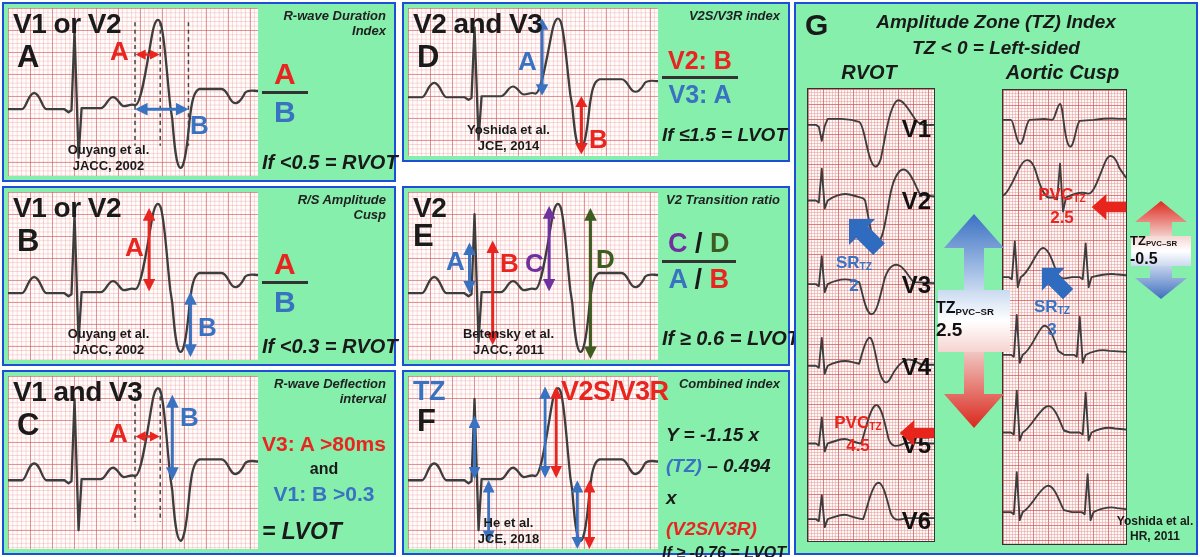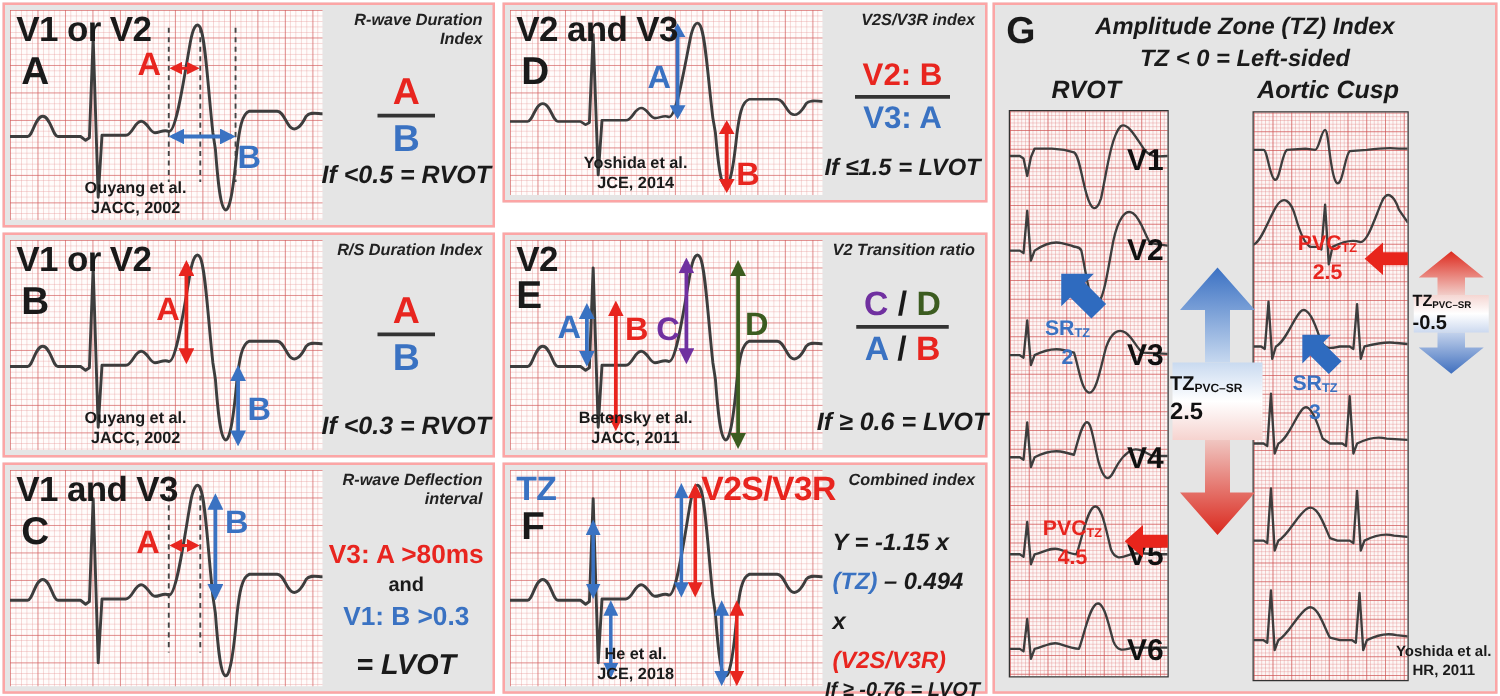--- a/index.html
+++ b/index.html
@@ -1,36 +1,36 @@
 <!DOCTYPE html>
 <html><head>
 <meta charset="utf-8">
 <style>
   html,body{margin:0;padding:0;background:#fff;}
   #fig{position:relative;width:1200px;height:557px;background:#fff;overflow:hidden;
        font-family:"Liberation Sans",sans-serif;color:#1a1a1a;}
-  .panel{position:absolute;border:2px solid #fca5a5;background:#e5e5e5;box-sizing:border-box;}
+  .panel{position:absolute;border:2px solid #1d4ed8;background:#86efac;box-sizing:border-box;}
   .ecg{position:absolute;left:4px;top:4px;width:250px;bottom:4px;
        background-color:#fffcfb;
        background-image:
          linear-gradient(rgba(208,88,88,.55) 1px,transparent 1px),
          linear-gradient(90deg,rgba(208,88,88,.55) 1px,transparent 1px),
          linear-gradient(rgba(230,150,150,.38) 1px,transparent 1px),
          linear-gradient(90deg,rgba(230,150,150,.38) 1px,transparent 1px);
        background-size:22px 22px,22px 22px,4.4px 4.4px,4.4px 4.4px;}
   .ecg svg{position:absolute;left:0;top:0;width:100%;height:100%;}
   .trace{fill:none;stroke:#3d3d3d;stroke-width:2.3;stroke-linejoin:round;stroke-linecap:round;}
   .dash{stroke:#444;stroke-width:1.5;stroke-dasharray:4 3.5;}
   .lead{position:absolute;left:5px;top:0;font-size:28px;font-weight:bold;letter-spacing:-.5px;}
   .letter{position:absolute;left:9px;top:31px;font-size:31px;font-weight:bold;}
   .albl{position:absolute;font-size:26px;font-weight:bold;line-height:1;}
   .cite{position:absolute;left:28px;width:145px;bottom:2px;text-align:center;
         font-size:13px;font-weight:bold;line-height:1.25;}
   .side{position:absolute;left:258px;top:4px;right:6px;bottom:6px;
-        display:flex;flex-direction:column;align-items:center;}
+        display:flex;flex-direction:column;align-items:flex-start;}
   .idx{align-self:flex-end;font-style:italic;font-weight:bold;font-size:13px;color:#222;
        text-align:right;padding-right:2px;}
   .frac{text-align:center;line-height:1.08;font-weight:bold;}
   .ftop{border-bottom:3px solid #333;padding:0 12px 1px;}
   .fbot{padding-top:2px;}
   .crit{font-style:italic;font-weight:bold;font-size:20px;white-space:nowrap;}
   .red{color:#e8251f;} .blue{color:#3a72c2;} .purple{color:#7030a0;} .green{color:#3c5c20;}
   .black{color:#1a1a1a;}
   
   .gtitle{position:absolute;width:100%;text-align:center;font-style:italic;font-weight:bold;font-size:19px;}
@@ -116,47 +116,47 @@
         <div>Ouyang et al.</div>
         <div>JACC, 2002</div>
       </div>
     </div>
     <div class="side">
       <div class="idx">R-wave Duration Index</div>
       <div class="frac" style="margin-top:20px;font-size:30px">
         <div class="ftop red">A</div>
         <div class="fbot blue">B</div>
       </div>
-      <div class="crit" style="">If &lt;0.5 = RVOT</div>
+      <div class="crit" style="margin-top:22px">If &lt;0.5 = RVOT</div>
     </div>
   </section>
 
   <section class="panel" style="left:2px;top:186px;width:394px;height:180px">
     <div class="ecg">
       <svg viewBox="0 0 248 166" preserveAspectRatio="none">
         <path class="trace" d="M0,100 L14,100 C18,100 20,84 26,84 C32,84 34,100 38,100 L56,100 L60,103 L63,101 L66,22 L70,148 L73,99 L92,99 C97,99 99,88 104,88 C109,88 111,97 115,97 C119,97 122,94 126,96 C132,97 138,54 143,26 C145,15 148,8 151,14 C155,22 157,60 161,97 L163,110 C165,136 167,157 171,158 C175,159 178,134 180,112 C182,94 184,82 190,80 L212,80 C217,80 219,90 223,93 C227,96 231,92 235,84 C238,80 244,82 248,82"></path>
         <line x1="140" y1="19" x2="140" y2="95" stroke="#e8251f" stroke-width="3" marker-start="url(#mr)" marker-end="url(#mr)"></line>
         <line x1="181" y1="102" x2="181" y2="160" stroke="#3a72c2" stroke-width="3" marker-start="url(#mb)" marker-end="url(#mb)"></line>
       </svg>
       <div class="lead">V1 or V2</div>
       <div class="letter">B</div>
       <div class="albl red" style="left:117px;top:42px">A</div>
       <div class="albl blue" style="left:190px;top:122px">B</div>
       <div class="cite">
         <div>Ouyang et al.</div>
         <div>JACC, 2002</div>
       </div>
     </div>
     <div class="side">
-      <div class="idx">R/S Duration Index</div>
+      <div class="idx">R/S Amplitude Cusp</div>
       <div class="frac" style="margin-top:26px;font-size:30px">
         <div class="ftop red">A</div>
         <div class="fbot blue">B</div>
       </div>
-      <div class="crit" style="margin-top:26px">If &lt;0.3 = RVOT</div>
+      <div class="crit" style="margin-top:16px">If &lt;0.3 = RVOT</div>
     </div>
   </section>
 
   <section class="panel" style="left:2px;top:370px;width:394px;height:185px">
     <div class="ecg">
       <svg viewBox="0 0 248 166" preserveAspectRatio="none">
         <line class="dash" x1="126" y1="12" x2="126" y2="140"></line>
         <line class="dash" x1="151" y1="12" x2="151" y2="140"></line>
         <path class="trace" d="M0,100 L14,100 C18,100 20,84 26,84 C32,84 34,100 38,100 L56,100 L60,103 L63,101 L66,22 L70,148 L73,99 L92,99 C97,99 99,88 104,88 C109,88 111,97 115,97 C119,97 122,94 126,96 C132,97 138,54 143,26 C145,15 148,8 151,14 C155,22 157,60 161,97 L163,110 C165,136 167,157 171,158 C175,159 178,134 180,112 C182,94 184,82 190,80 L212,80 C217,80 219,90 223,93 C227,96 231,92 235,84 C238,80 244,82 248,82"></path>
         <line x1="129" y1="58" x2="148" y2="58" stroke="#e8251f" stroke-width="2.4" marker-start="url(#mr)" marker-end="url(#mr)"></line>

